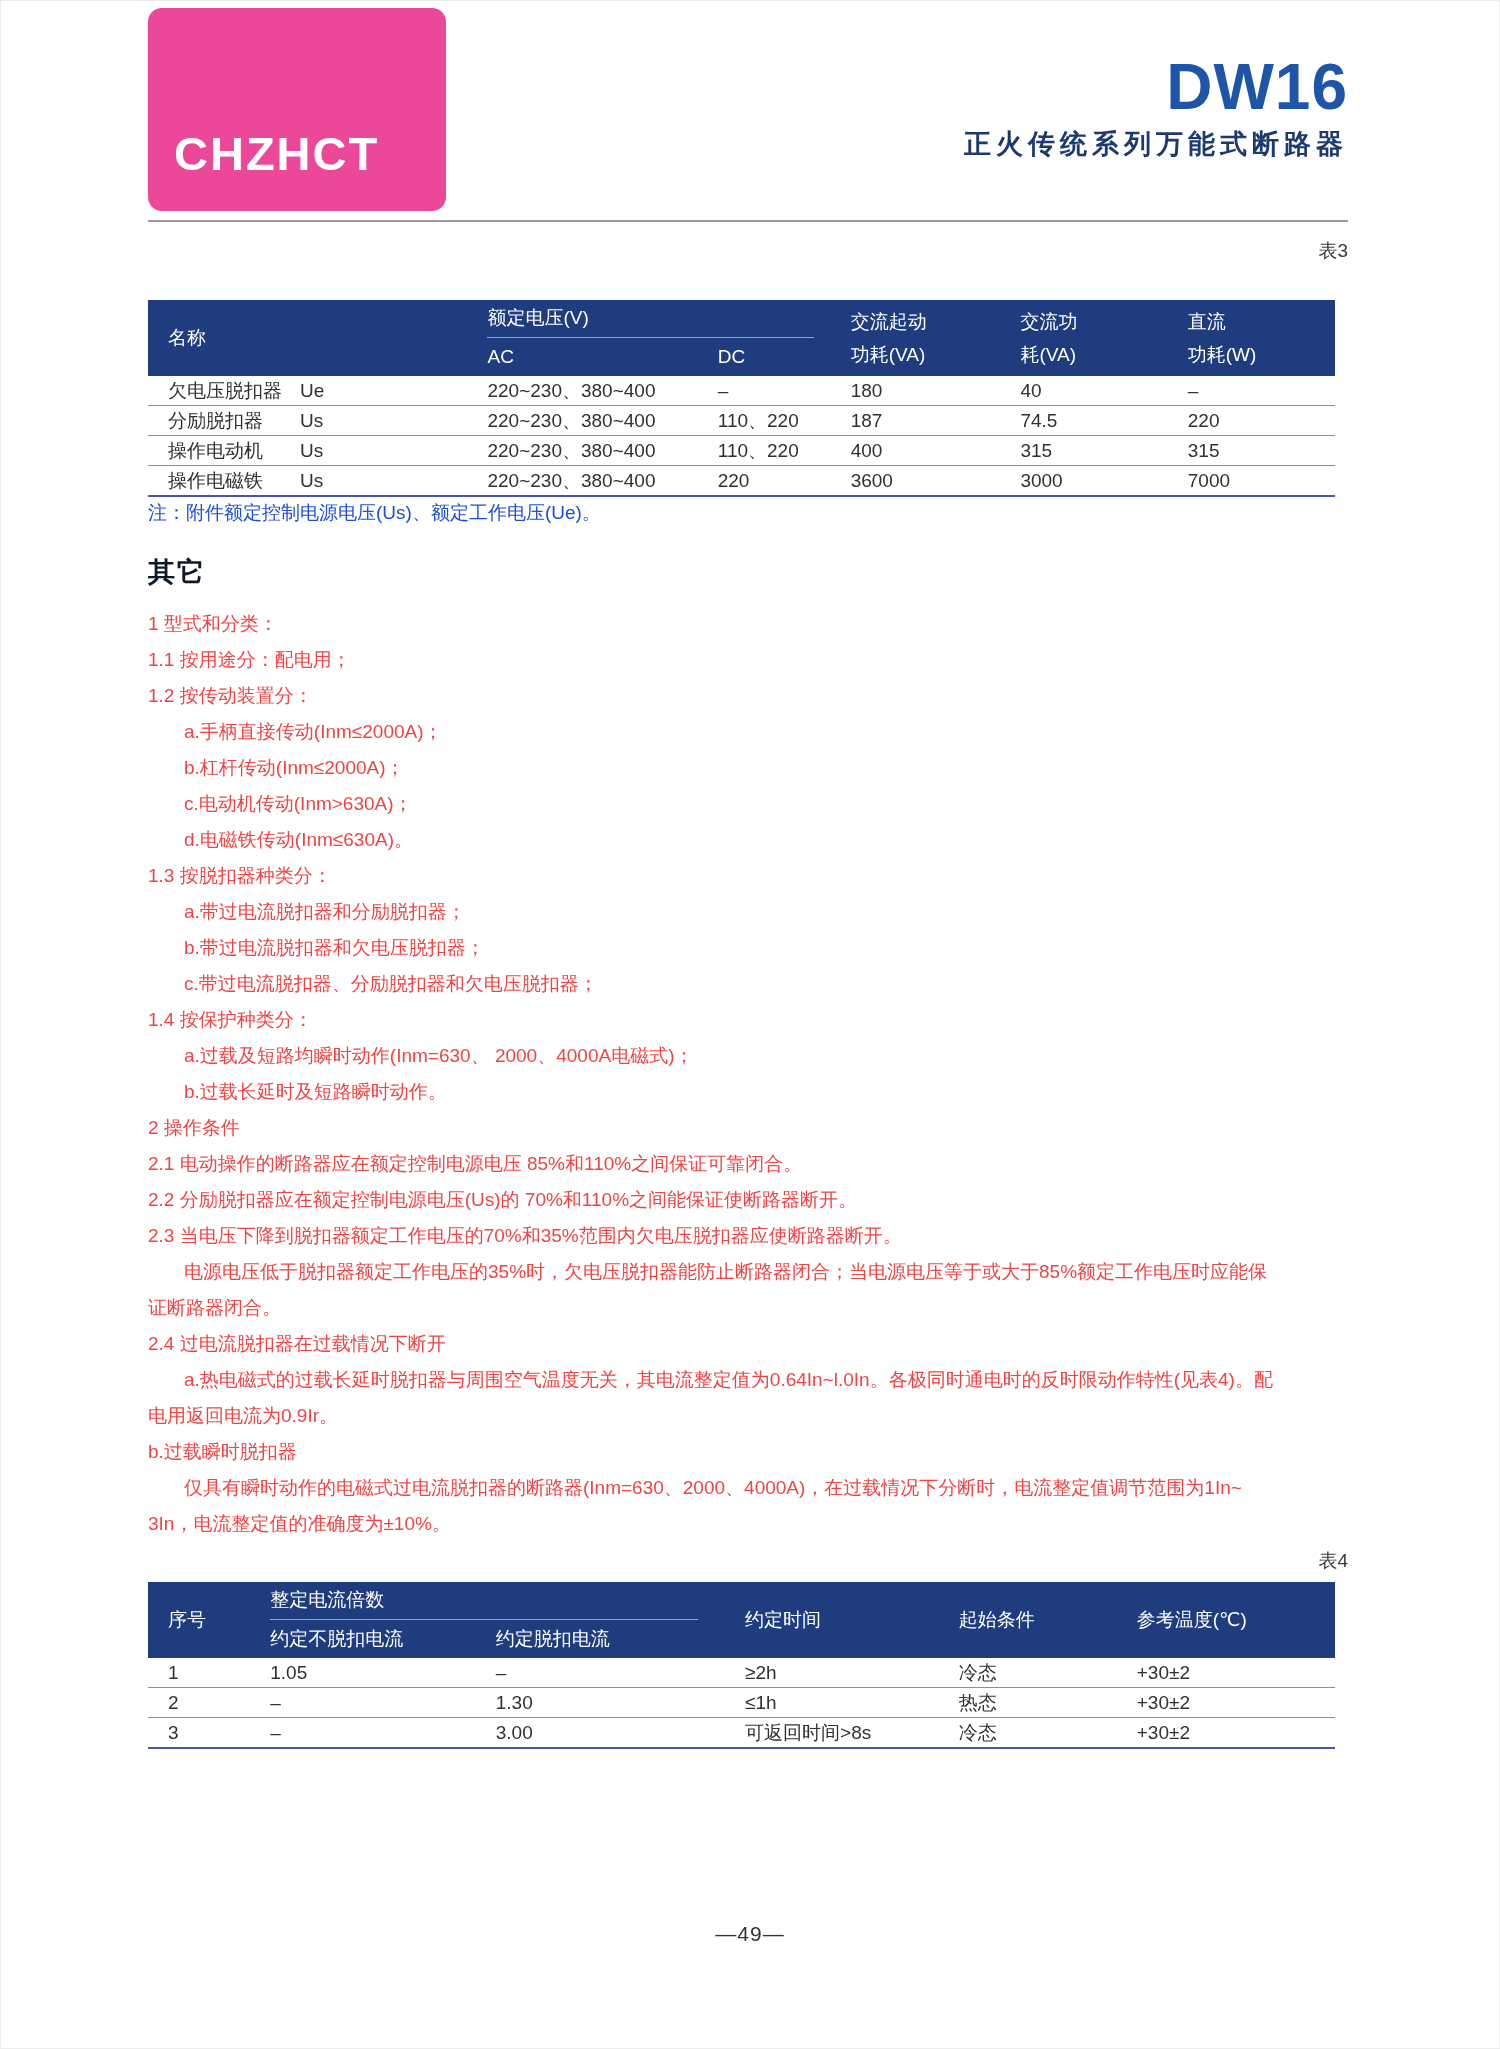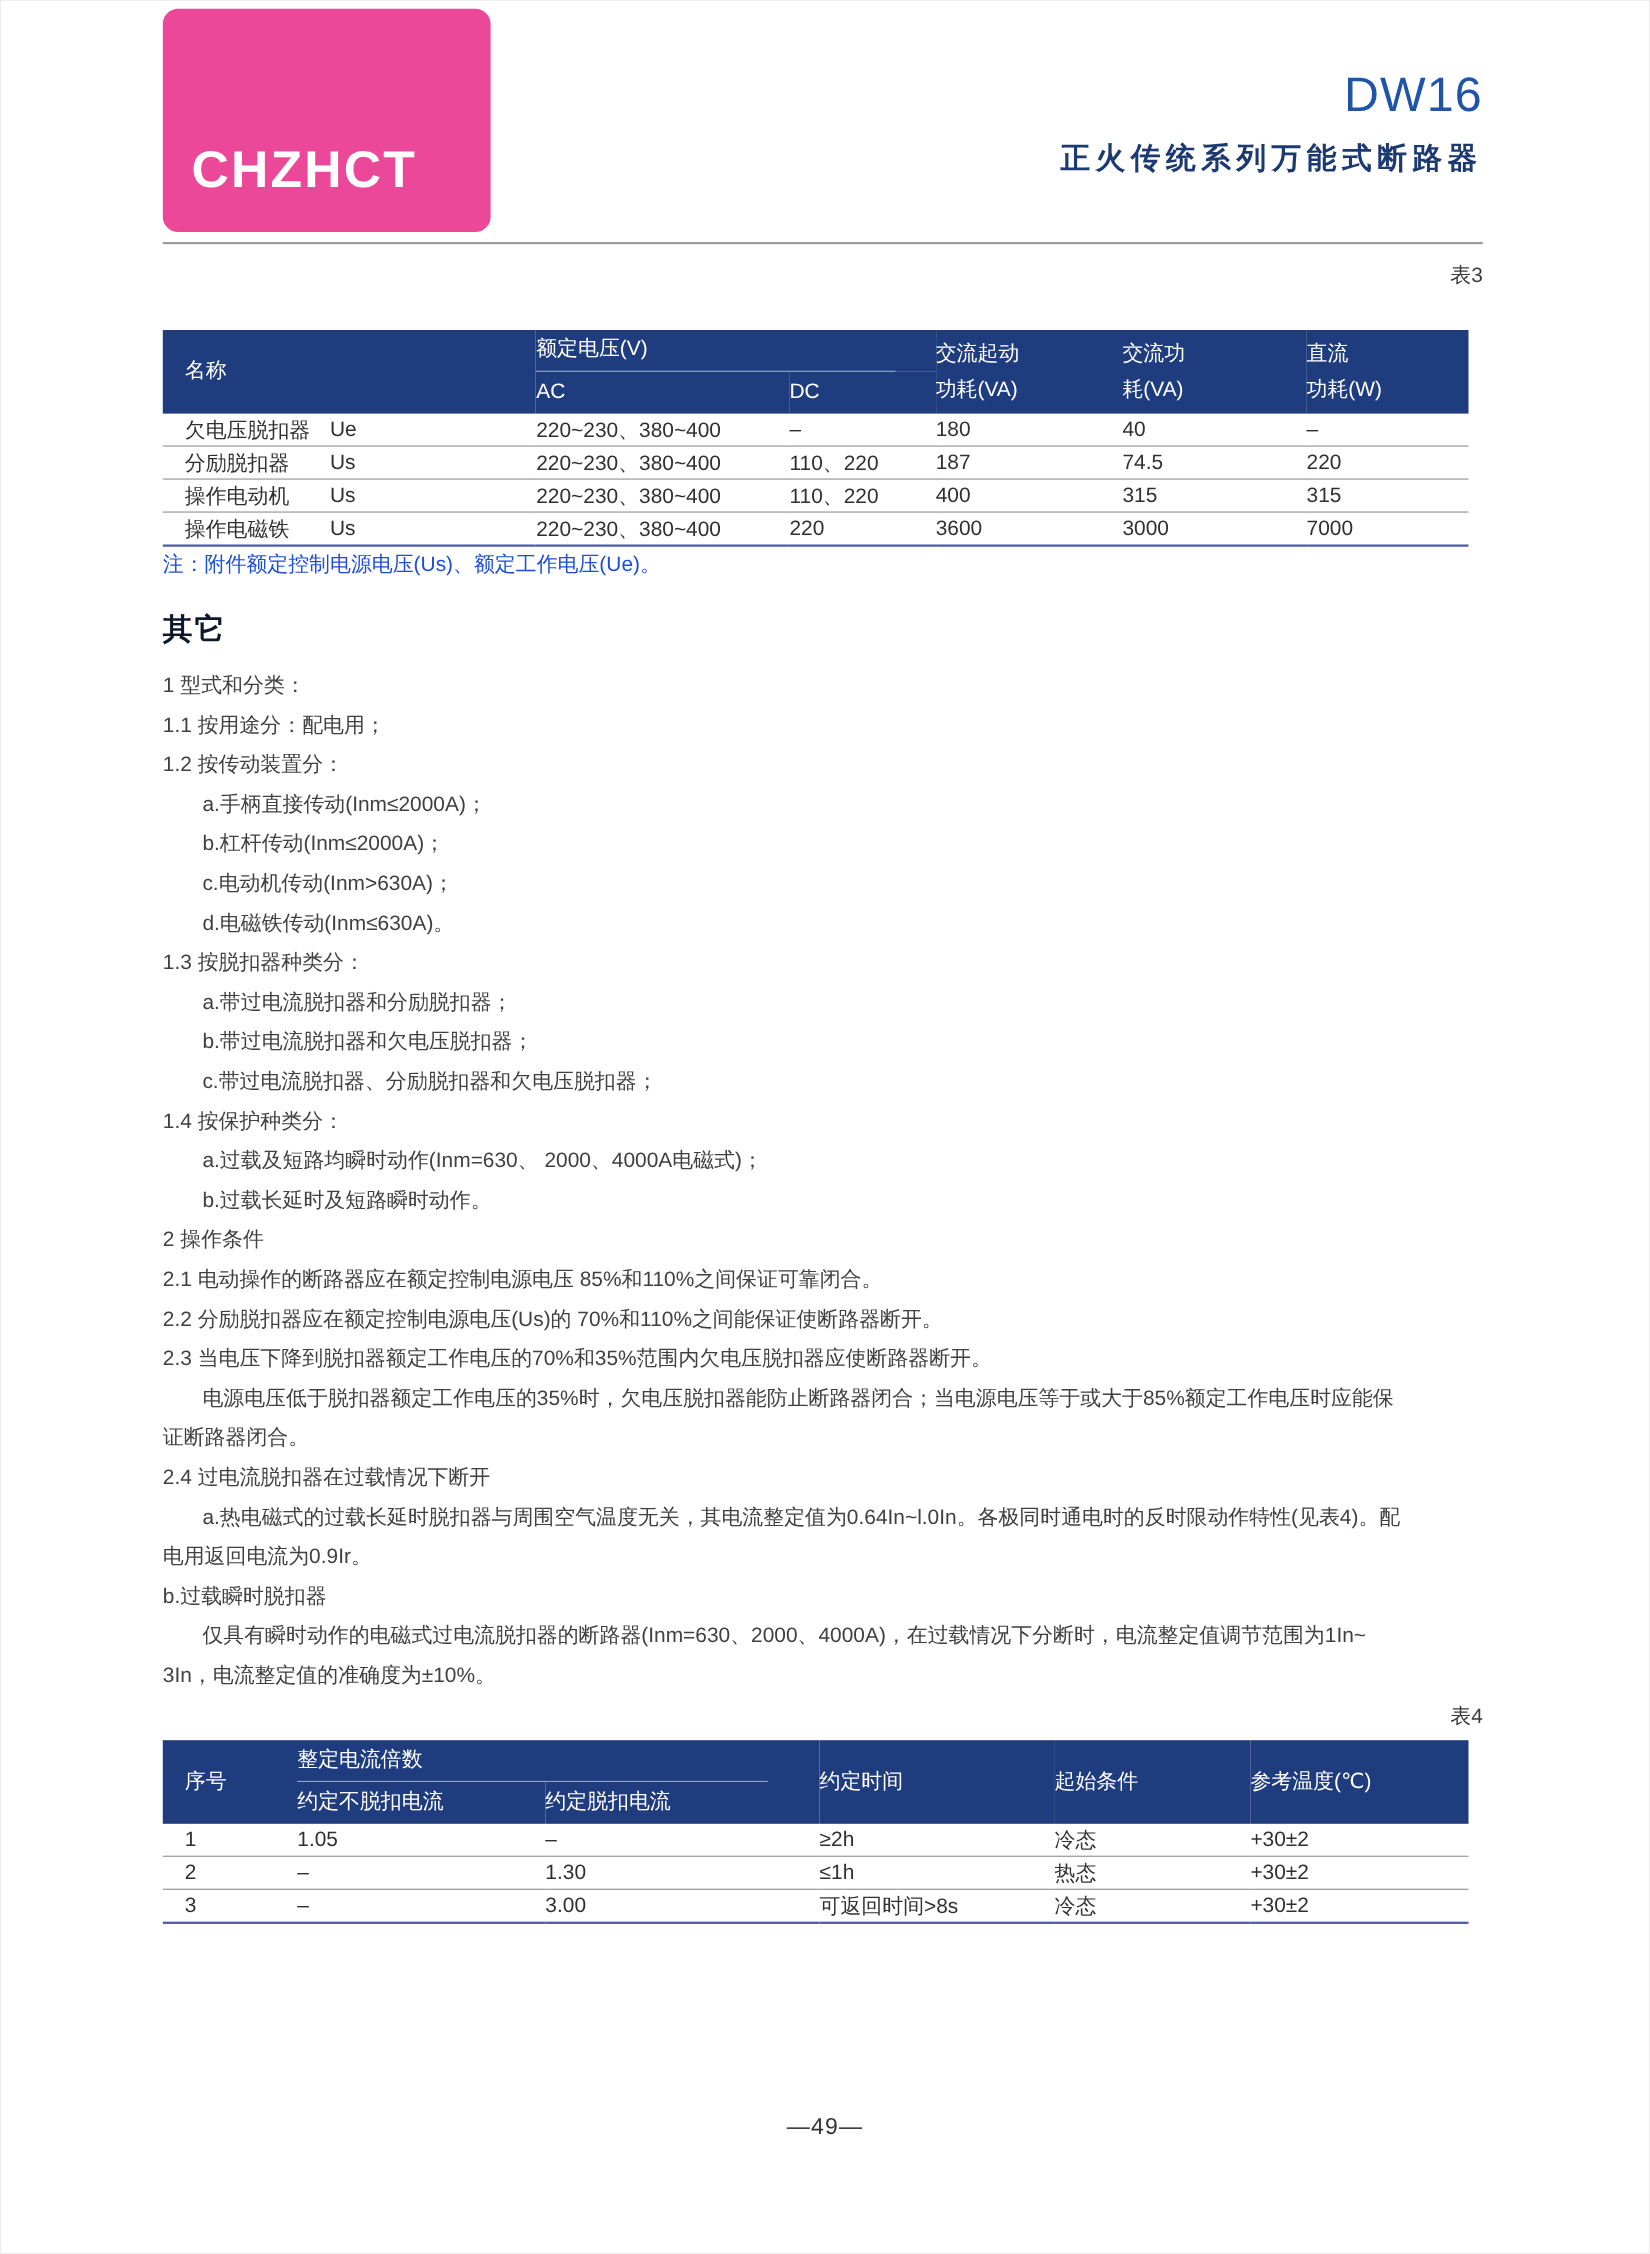--- a/index.html
+++ b/index.html
@@ -8,21 +8,21 @@
     font-family:"Liberation Sans","DejaVu Sans",sans-serif;color:#3d3d3d;
     overflow:hidden;box-shadow:inset 0 0 0 1px #ececec;
   }
   
   .logo-box{position:absolute;left:148px;top:8px;width:298px;height:203px;background:#ec4899;border-radius:14px;}
   .logo-text{
     position:absolute;left:26px;bottom:34px;color:#ffffff;font-size:47px;font-weight:800;
     letter-spacing:2px;line-height:1;
   }
   .title-block{position:absolute;right:152px;top:56px;text-align:right;}
-  .model{font-size:44px;font-weight:400;color:#1e55a8;line-height:62px;letter-spacing:1px;}
+  .model{font-size:64px;font-weight:700;color:#1e55a8;line-height:62px;letter-spacing:1px;}
   .subtitle{margin-top:9px;font-size:27px;font-weight:700;color:#1c3a70;letter-spacing:5px;line-height:34px;}
   .rule{position:absolute;left:148px;top:220px;width:1200px;height:2px;background:#9a9a9a;}
   .table-tag{position:absolute;right:152px;font-size:19px;color:#3a3a3a;line-height:22px;}
   #tag3{top:240px;}
   #tag4{top:1550px;}
   
   table.dt{position:absolute;left:148px;width:1187px;border-collapse:collapse;table-layout:fixed;
            border-bottom:2px solid #4a57a8;}
   #table3{top:300px;}
   #table4{top:1582px;}
@@ -33,21 +33,21 @@
   table.dt .grp-inner{display:inline-block;width:90%;border-bottom:1px solid #93a3c9;padding-bottom:8px;}
   table.dt th.two{vertical-align:middle;margin-top:12px;}
   table.dt th.two div{line-height:33px;}
   table.dt tbody td{font-size:19px;color:#303030;padding:0;height:29px;vertical-align:middle;}
   table.dt tbody td.pad{padding-left:20px;}
   table.dt tbody tr + tr td{border-top:1px solid #8f8f8f;}
   
   .note{position:absolute;left:148px;top:500px;font-size:19px;color:#1d4ed8;}
   .section-heading{position:absolute;left:148px;top:554px;font-size:27px;font-weight:700;color:#0f172a;letter-spacing:2px;}
   .body-text{position:absolute;left:148px;top:606px;width:1205px;}
-  .bline{height:36px;line-height:36px;font-size:19px;color:#404040;white-space:nowrap;}
+  .bline{height:36px;line-height:36px;font-size:19px;color:#ef4444;white-space:nowrap;}
   .bline.ind{padding-left:36px;}
   .page-number{position:absolute;left:0;top:1922px;width:1500px;text-align:center;
                font-size:21px;color:#333;letter-spacing:1px;}
 </style>
 </head>
 <body>
 
 <div class="page">
 
   <div class="logo-box">

